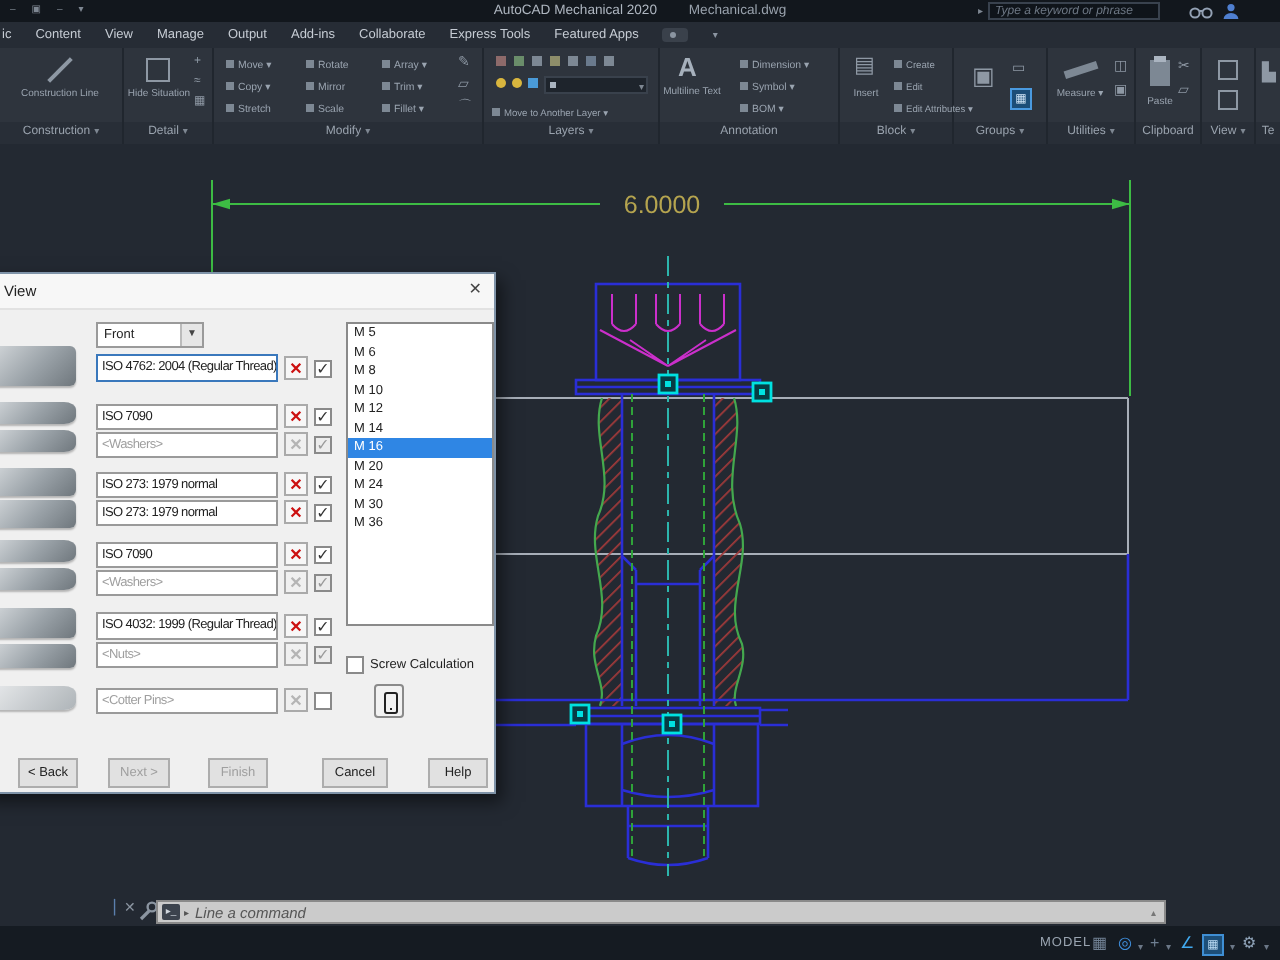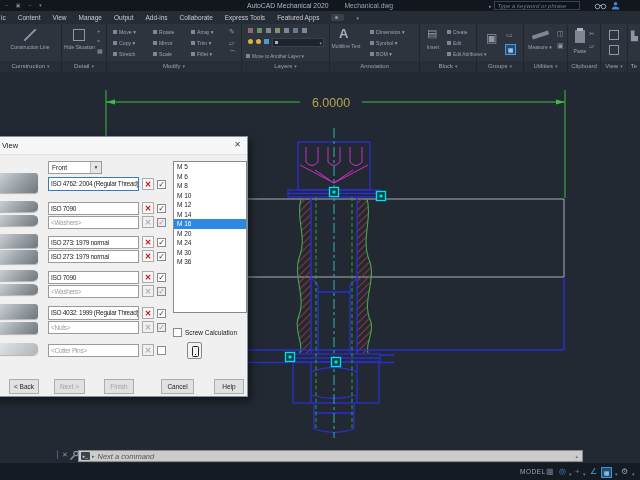--- a/index.html
+++ b/index.html
@@ -328,21 +328,21 @@
   <div class="cmdrow">
     <span class="ci" style="left:57px;color:#5b7fae">▏</span>
     <span class="ci" style="left:62px">✕</span>
     <svg style="position:absolute;left:69px;top:2px" width="10" height="11">
       <circle cx="7" cy="3.5" r="2.2" fill="none" stroke="#8b95a1" stroke-width="1.2"></circle>
       <path d="M1.5,9.5 L5.5,5.5" stroke="#8b95a1" stroke-width="1.6" fill="none"></path>
     </svg>
     <div class="cmdfield">
       <span class="kicon">▸_</span>
       <span class="arr">▸</span>
-      <span class="ctext">Next a command</span>
+      <span class="ctext">Line a command</span>
       <span class="rarr">▴</span>
     </div>
   </div>
 
   <div class="statusbar">
     <span class="model">MODEL</span>
     <span class="sic" style="left:546px">▦</span>
     <span class="sic blue" style="left:559px">◎</span>
     <span class="sic car" style="left:569px">▾</span>
     <span class="sic" style="left:575px">+</span>

